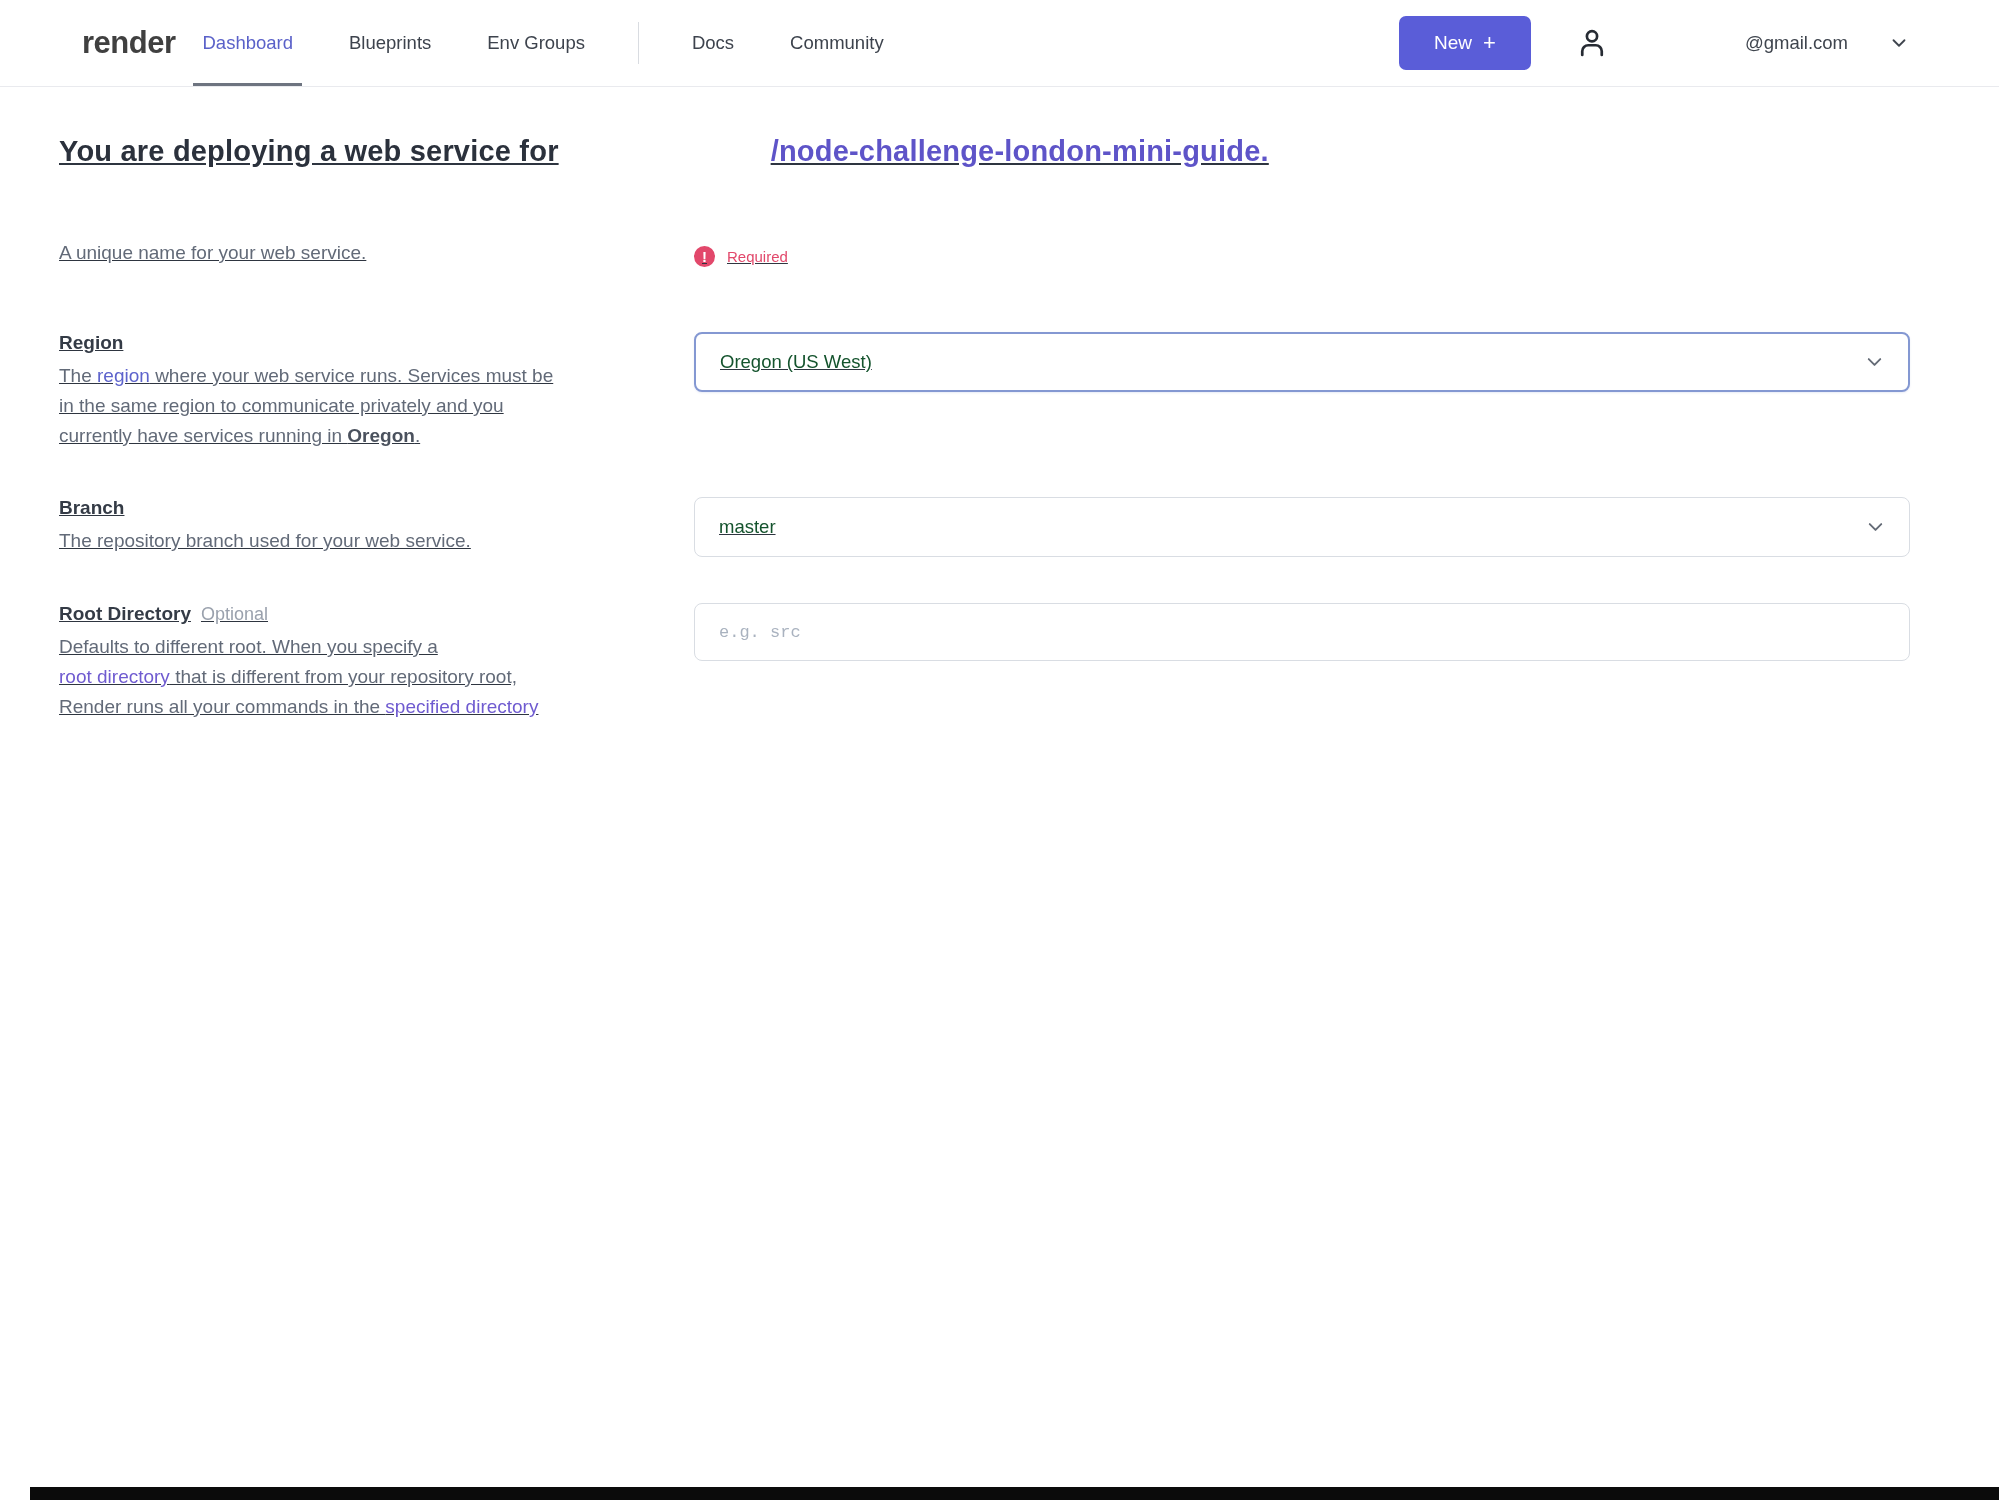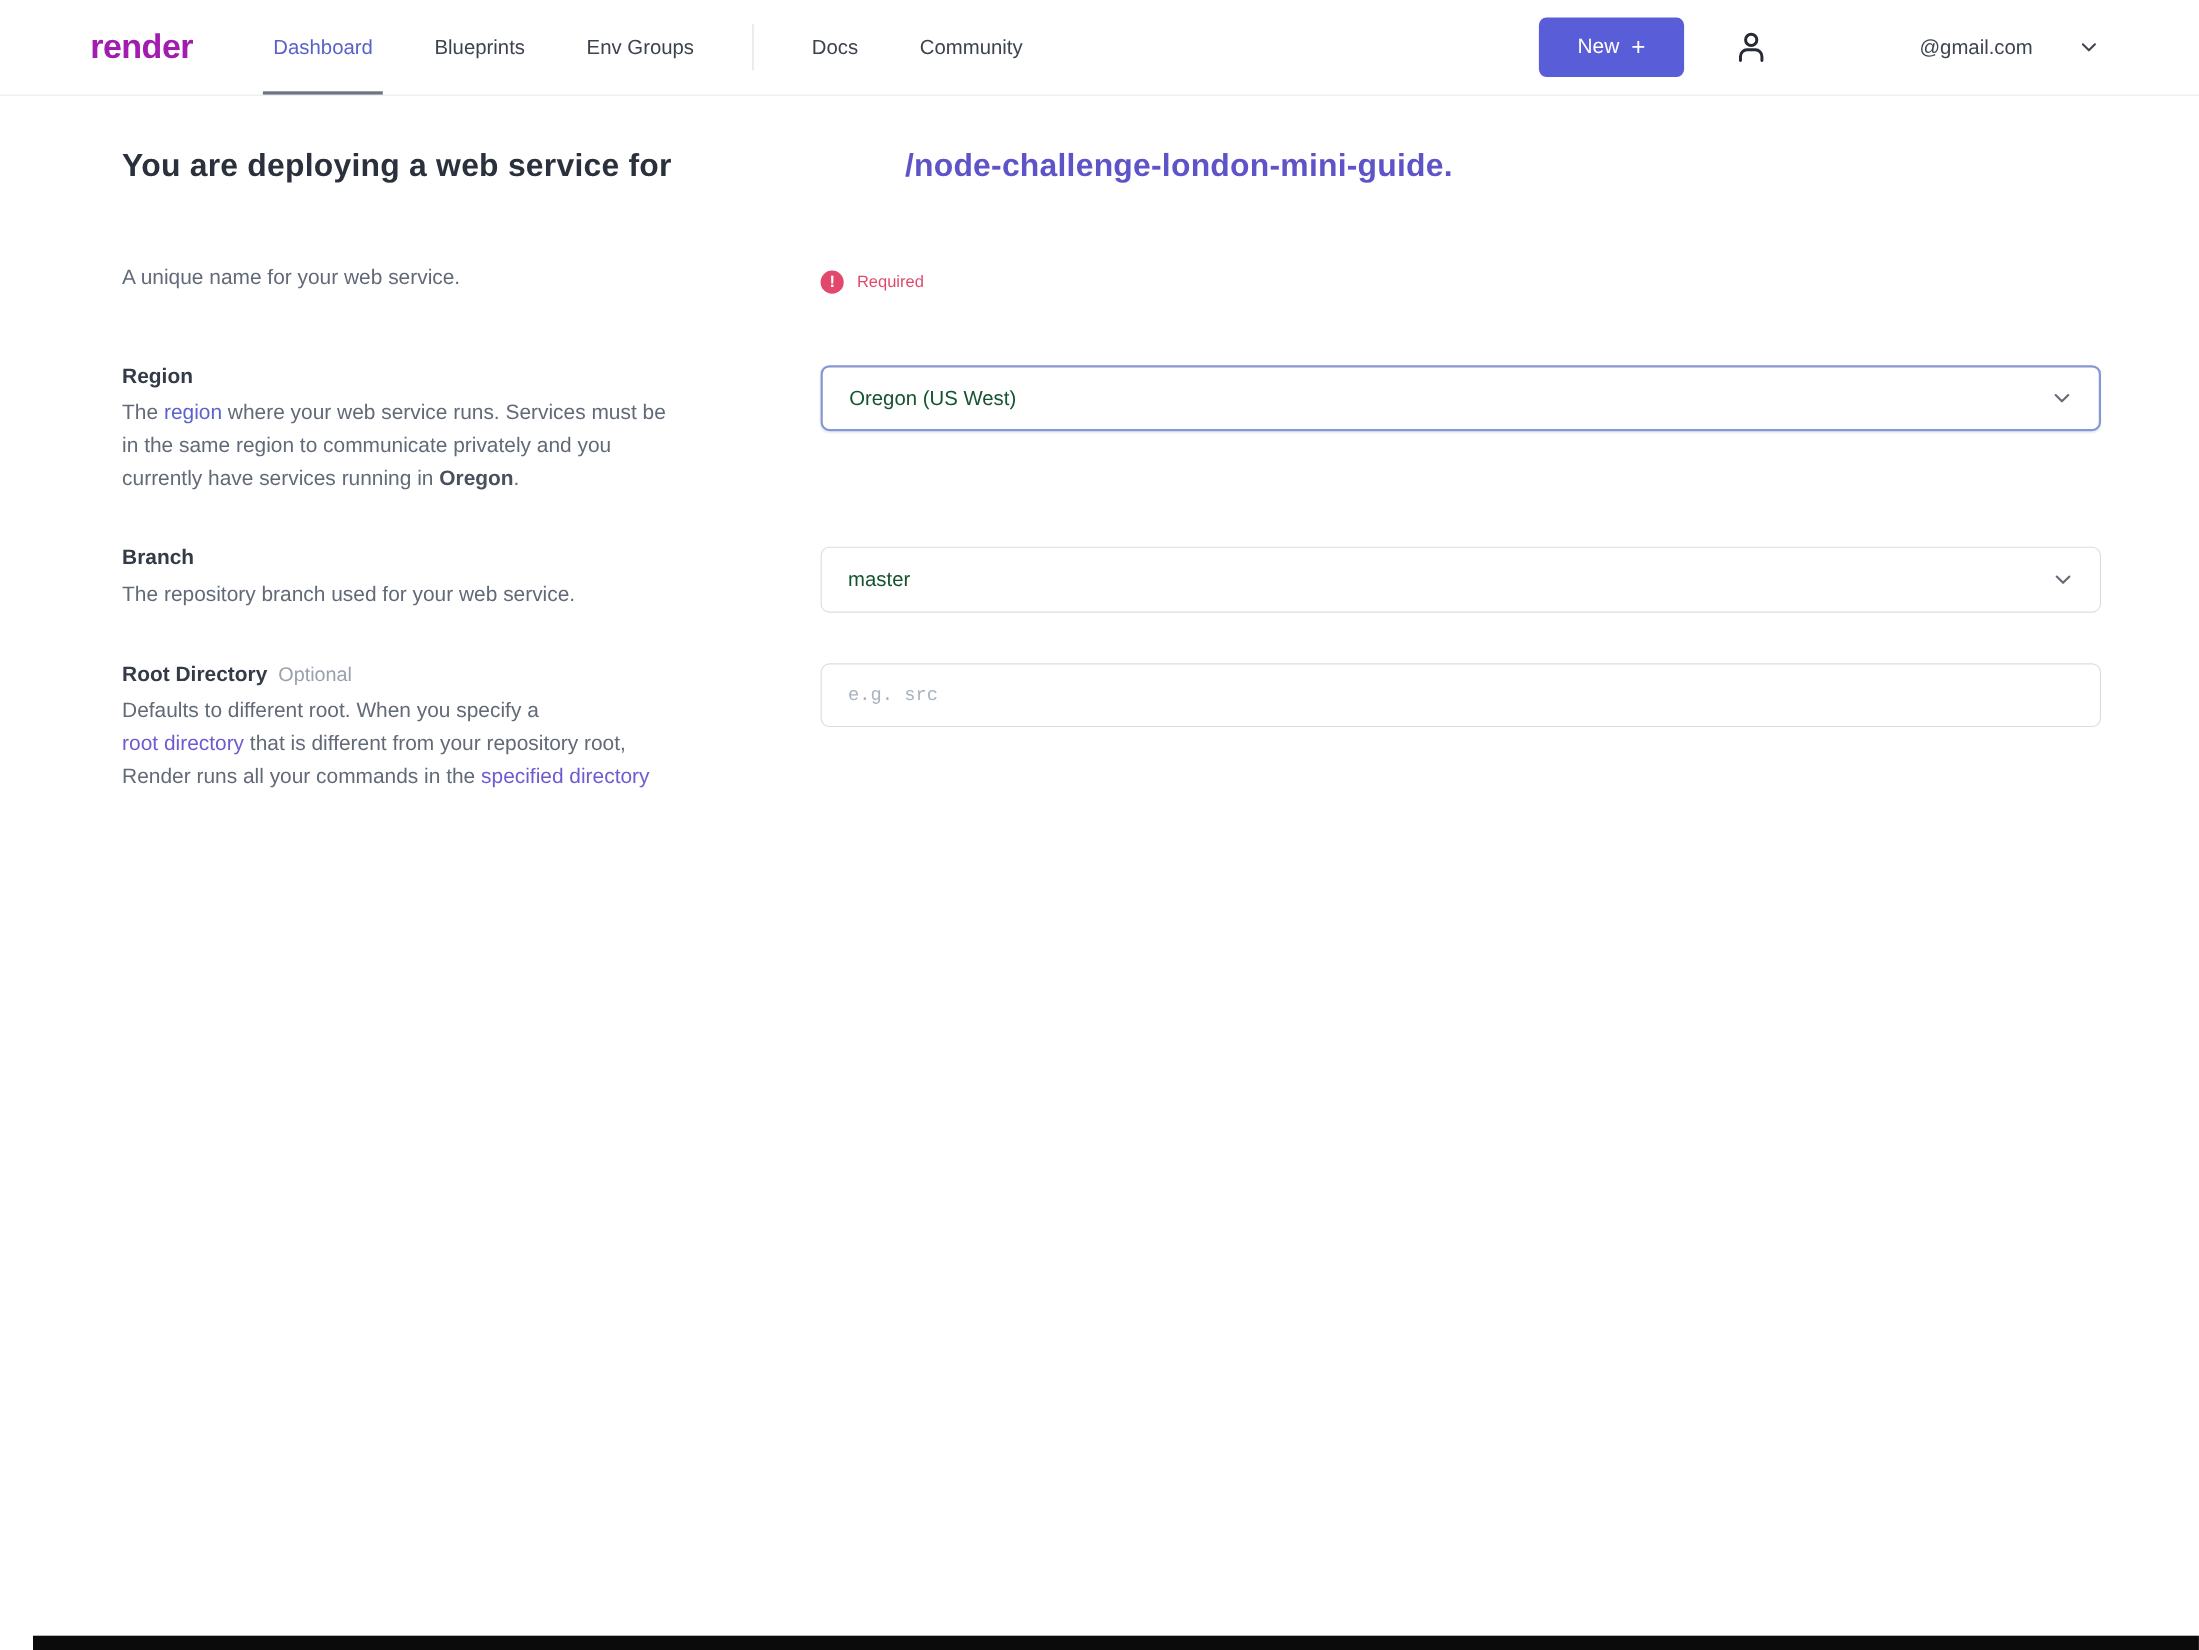--- a/index.html
+++ b/index.html
@@ -18,22 +18,22 @@
     display: flex;
     align-items: center;
     padding: 0 89px 0 82px;
     border-bottom: 1px solid #e9eaee;
     background: #ffffff;
   }
   .logo {
     font-size: 31px;
     font-weight: 800;
     letter-spacing: -0.5px;
-    color: #a21caf;
-    margin-right: 70px;
+    color: #404040;
+    margin-right: 24px;
     cursor: pointer;
     text-align: center;
   }
   .nav-items { display: flex; align-self: stretch; align-items: stretch; gap: 50px; }
   .nav-item {
     display: flex; align-items: center;
     font-size: 18.5px;
     color: #3d434d;
     padding: 0 3px;
     position: relative;
@@ -62,21 +62,21 @@
     display: flex; align-items: center; gap: 11px;
     cursor: pointer;
     font-family: "Liberation Sans", sans-serif;
   }
   .new-btn .plus { font-size: 22px; font-weight: 400; }
   .user-icon-wrap { margin-left: 38px; width: 46px; height: 46px; display: flex; align-items: center; justify-content: center; cursor: pointer; }
   .account-email { margin-left: 130px; font-size: 18.5px; color: #3f454e; cursor: pointer; }
   .nav-chevron { margin-left: 40px; cursor: pointer; display: flex; align-items: center; }
 
   
-  .main { padding: 48px 89px 0 111px; }
+  .main { padding: 48px 89px 0 59px; text-decoration: underline; }
 
   .heading { font-size: 29px; font-weight: 700; color: #2b313c; letter-spacing: 0.2px; margin-bottom: 63px; }
   .heading .spacer { display: inline-block; width: 212px; }
   .heading .repo-link { color: #5e54c8; cursor: pointer; }
 
   .form-row { display: flex; }
   .col-left { width: 560px; flex: none; }
   .col-gap { width: 75px; flex: none; }
   .col-right { flex: 1; }
 

